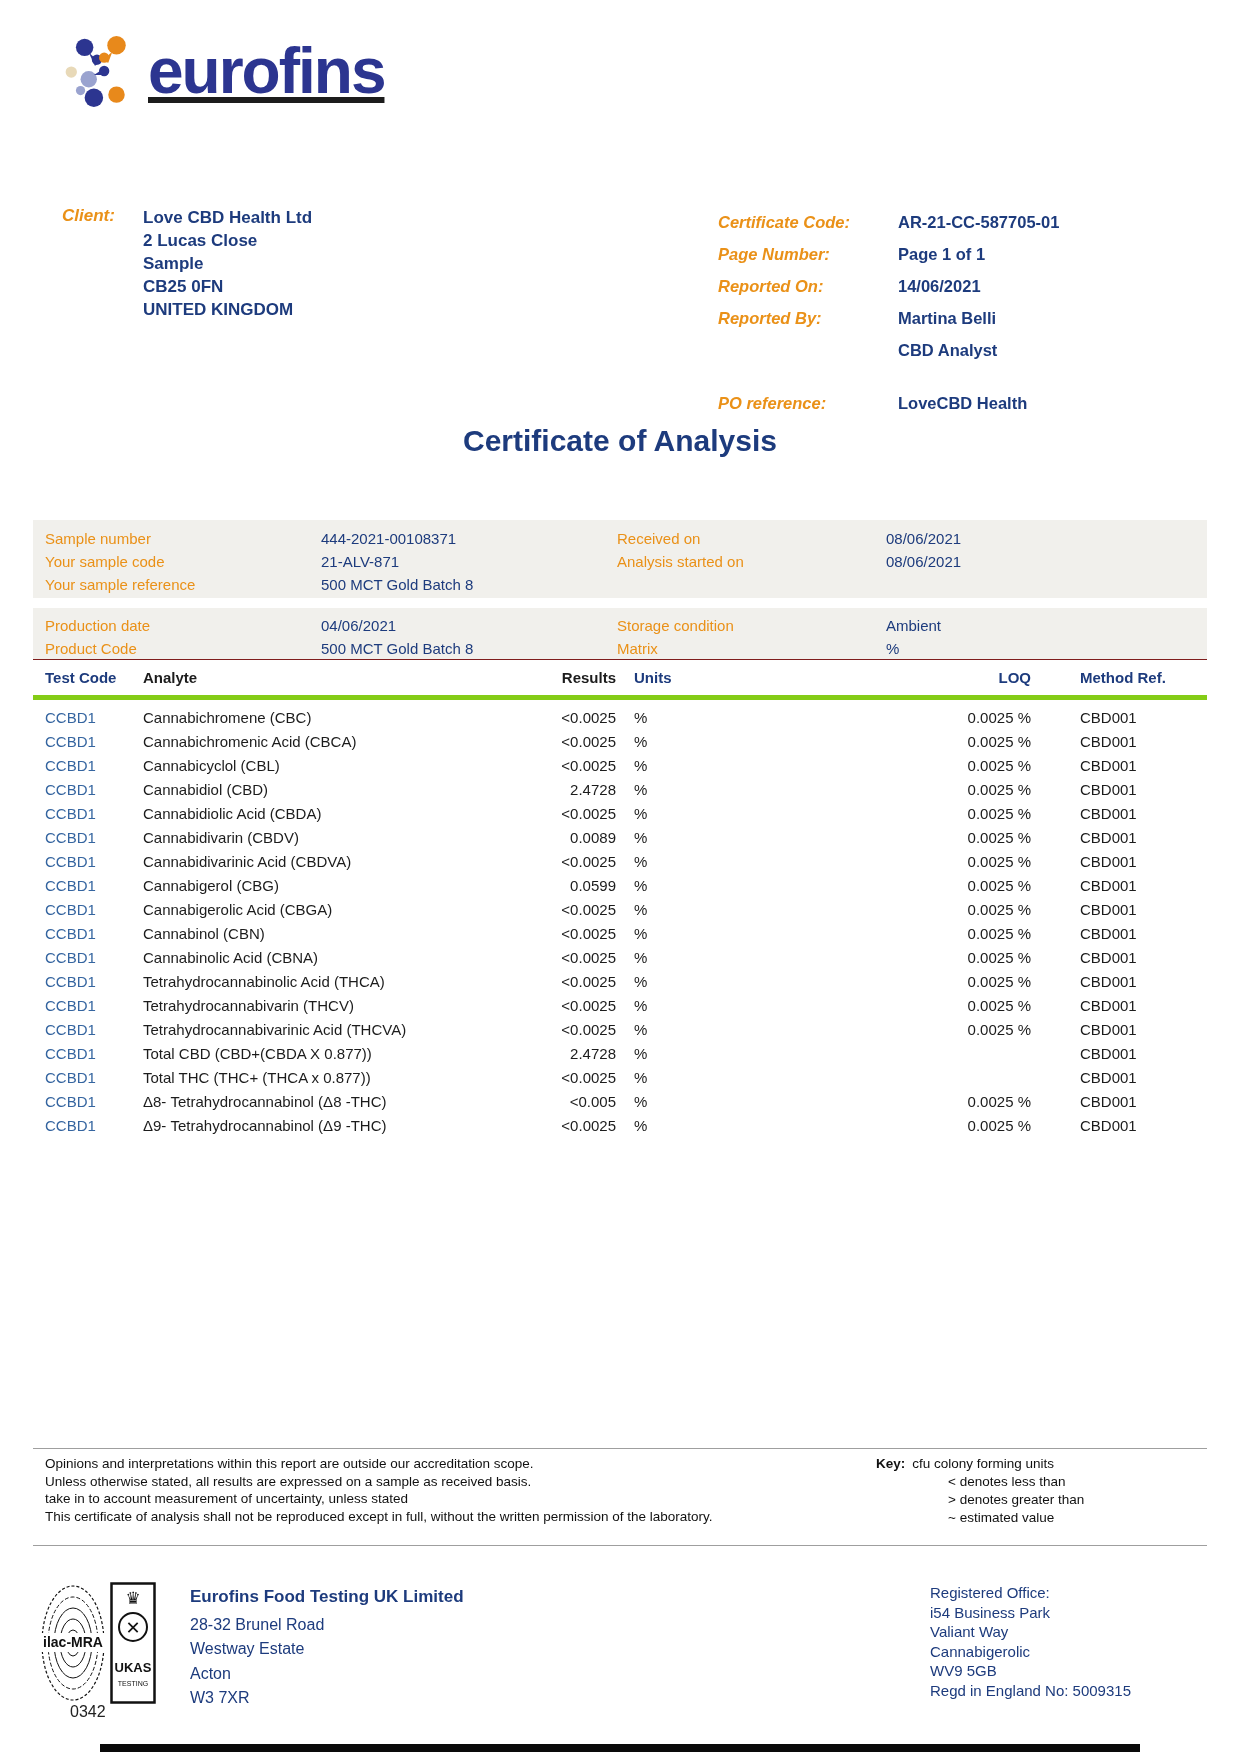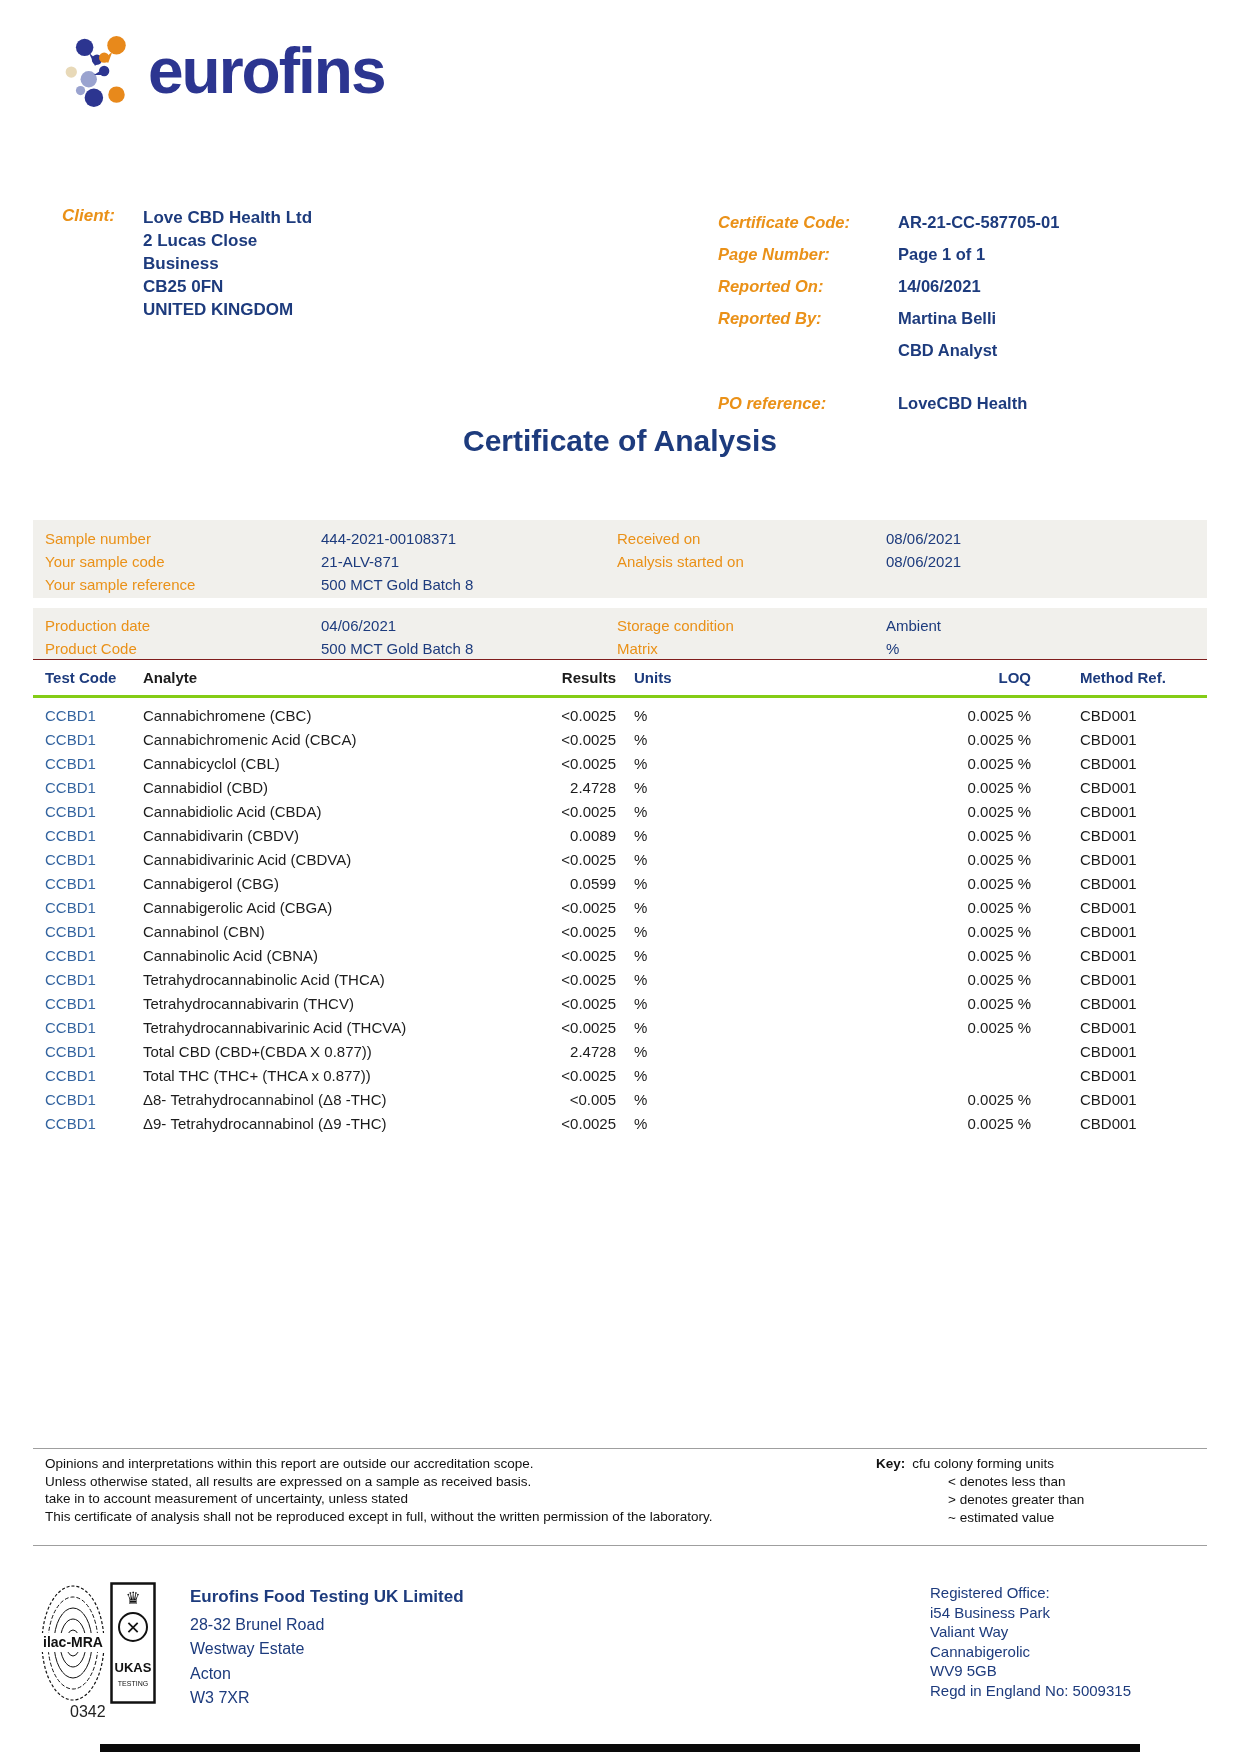--- a/index.html
+++ b/index.html
@@ -1,20 +1,20 @@
 <!DOCTYPE html>
 <html><head>
 <meta charset="utf-8">
 <style>
   html,body{margin:0;padding:0;background:#ffffff;}
   .page{position:relative;width:1240px;height:1752px;background:#fff;overflow:hidden;
         font-family:"Liberation Sans",sans-serif;color:#1c1c1c;}
 
   
-  .brand{position:absolute;left:62px;top:34px;display:flex;align-items:center;gap:14px;}
+  .brand{position:absolute;left:62px;top:34px;display:flex;align-items:center;gap:14px;text-decoration:underline;}
   .wordmark{font-size:64px;font-weight:700;letter-spacing:-2px;color:#2c3590;line-height:1;}
 
   
   .client{position:absolute;left:62px;top:206px;font-size:17px;font-weight:bold;}
   .client-label{position:absolute;left:0;top:0;font-style:italic;color:#ea9118;}
   .client-lines{margin-left:81px;color:#1d3b7d;line-height:23px;}
 
   
   .meta{position:absolute;left:718px;top:206px;width:480px;font-size:16.5px;}
   .meta-row{display:flex;height:32px;line-height:32px;}
@@ -36,21 +36,21 @@
   .block2 .info-left,.block2 .info-right{top:6px;}
   .info-row{display:grid;line-height:23px;gap:16px;}
   .info-left .info-row{grid-template-columns:260px auto;}
   .info-right .info-row{grid-template-columns:253px auto;}
   .info-label{color:#ea9118;}
   .info-value{color:#1d3b7d;}
 
   
   .results{position:absolute;left:33px;top:664px;width:1174px;font-size:15px;}
   .thead,.trow{display:grid;grid-template-columns:110px 345px 128px 70px 345px 176px;}
-  .thead{font-weight:bold;color:#1d3b7d;padding:5px 0 9px 0;border-bottom:3px solid #84cc16;}
+  .thead{font-weight:bold;color:#1d3b7d;padding:5px 0 9px 0;border-bottom:5px solid #84cc16;}
   .tbody{padding-top:6px;}
   .trow{line-height:24px;height:24px;}
   .c-test{padding-left:12px;color:#3565a0;}
   .c-analyte{color:#1c1c1c;}
   .c-result{text-align:right;color:#1c1c1c;}
   .c-units{padding-left:18px;}
   .c-loq{text-align:right;}
   .c-method{padding-left:49px;}
   .thead .c-test{color:#1d3b7d;}
 
@@ -102,21 +102,21 @@
   </div>
 
   <div class="client">
     <span class="client-label">Client:</span>
     <div class="client-lines">
 
         <div>Love CBD Health Ltd</div>
 
         <div>2 Lucas Close</div>
 
-        <div>Business</div>
+        <div>Sample</div>
 
         <div>CB25 0FN</div>
 
         <div>UNITED KINGDOM</div>
       </div>
   </div>
 
   <div class="meta">
     <div>
 

